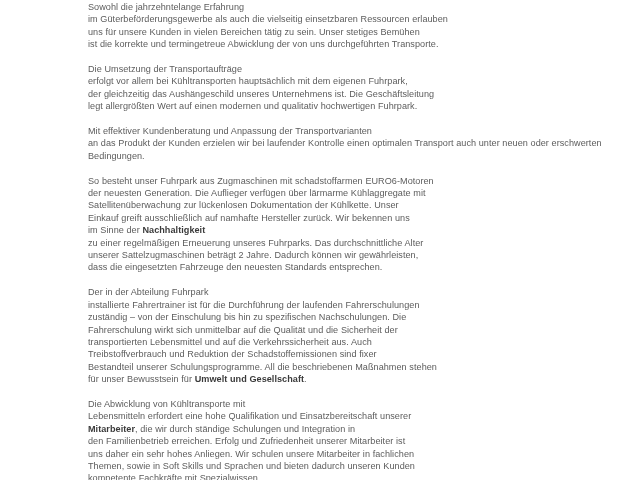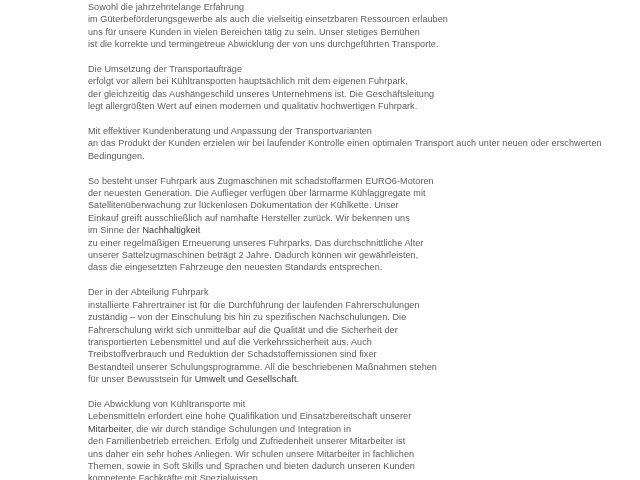--- a/index.html
+++ b/index.html
@@ -34,21 +34,21 @@
     line-height: 12.4px;
     font-weight: 400;
     letter-spacing: 0.005em;
     white-space: pre-wrap;
     word-spacing: 0.01em;
   }
   .para:last-child {
     margin-bottom: 0;
   }
   .para b, .para strong {
-    font-weight: 400;
+    font-weight: 700;
     color: #3a3a3a;
     margin-top: 45px;
   }
 </style>
 </head>
 <body>
 
 <div class="page">
   <div class="content">
 

